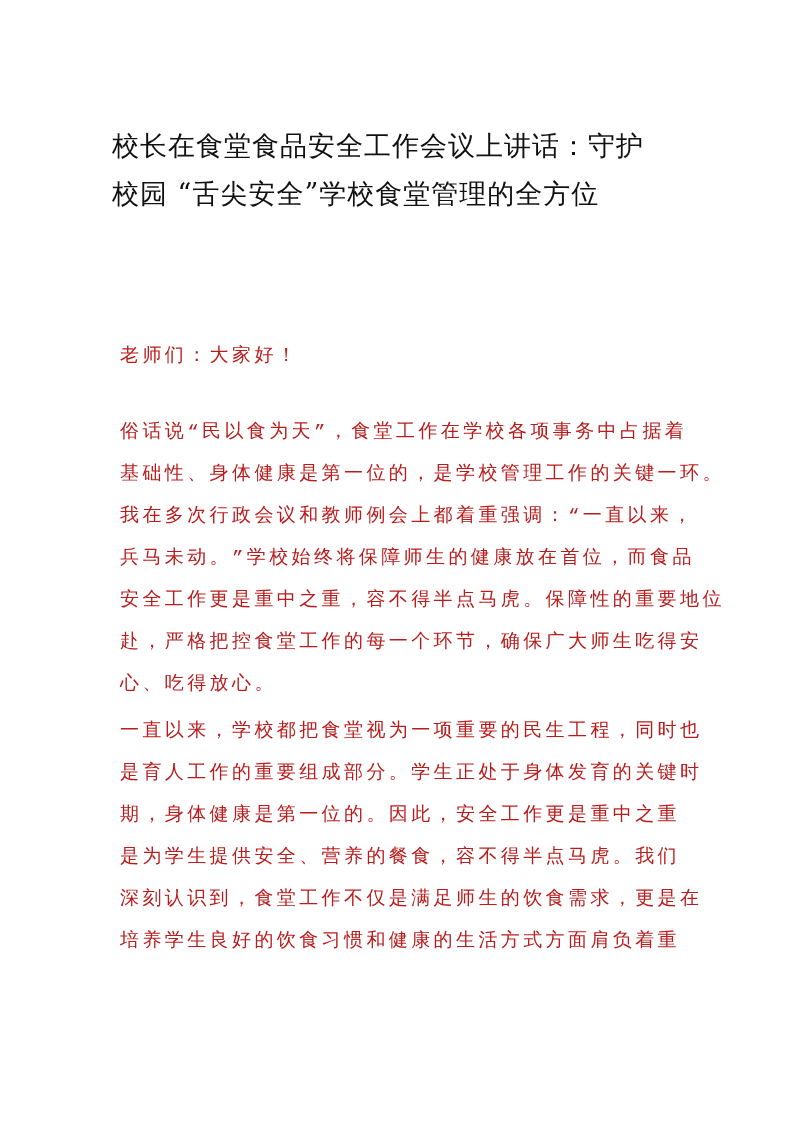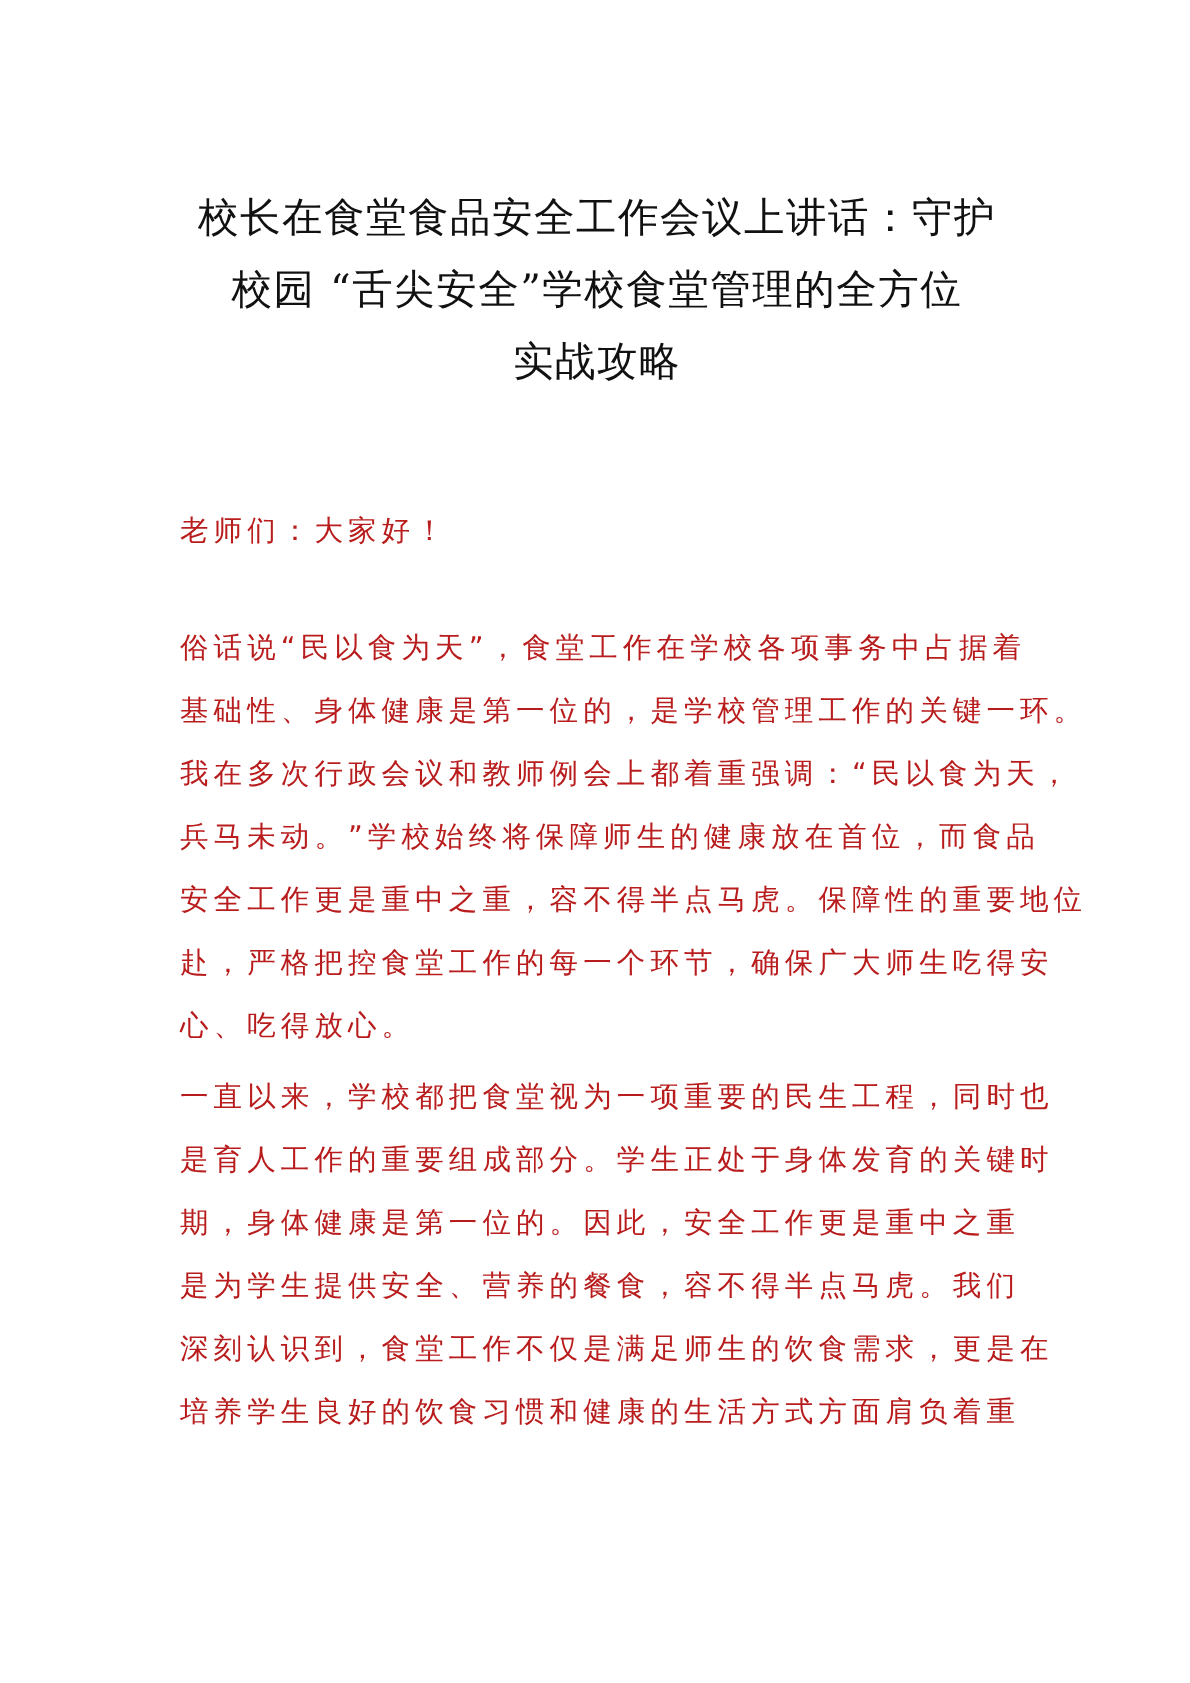--- a/index.html
+++ b/index.html
@@ -1,49 +1,48 @@
 <!DOCTYPE html>
 <html><head>
 <meta charset="utf-8">
 <style>
   html, body { margin: 0; padding: 0; background: #ffffff; }
   body { width: 793px; height: 1122px; overflow: hidden; position: relative;
          font-family: "DejaVu Serif", "Liberation Serif", serif; color: #111; }
   .page { position: absolute; left: 0; top: 0; width: 793px; height: 1122px; background: #fff; }
   .title { position: absolute; left: 112px; width: 572px; top: 122px;
-           font-size: 27px; line-height: 48px; text-align: center; letter-spacing: 1px;
+           font-size: 27px; line-height: 48px; text-align: left; letter-spacing: 1px;
            font-family: "DejaVu Serif", "Liberation Serif", serif; font-weight: normal; margin: 0; }
   .title span { display: block; white-space: nowrap; }
   .body { position: absolute; left: 120px; width: 556px; font-size: 19px; line-height: 42px;
           font-family: "DejaVu Sans", "Liberation Sans", sans-serif; letter-spacing: 3.4px; color: #b91c1c; }
   .body p { margin: 0; }
-  .body .ln { display: block; white-space: nowrap; }
+  .body .ln { display: block; white-space: nowrap; font-family: Liberation Mono, monospace; }
   .greet { top: 333px; }
   .p1 { top: 411px; }
   .p2 { top: 710px; }
 </style>
 </head>
 <body>
 
 <div class="page">
   <h1 class="title">
     <span>校长在食堂食品安全工作会议上讲话：守护</span>
     <span>校园 “舌尖安全”学校食堂管理的全方位</span>
-    <span>实战攻略</span>
   </h1>
 
   <div class="body greet">
     <p>老师们：大家好！</p>
   </div>
 
   <div class="body p1">
     <p>
       <span class="ln">俗话说“民以食为天”，食堂工作在学校各项事务中占据着</span>
       <span class="ln">基础性、身体健康是第一位的，是学校管理工作的关键一环。</span>
-      <span class="ln">我在多次行政会议和教师例会上都着重强调：“民以食为天，</span>
+      <span class="ln">我在多次行政会议和教师例会上都着重强调：“一直以来，</span>
       <span class="ln">兵马未动。”学校始终将保障师生的健康放在首位，而食品</span>
       <span class="ln">安全工作更是重中之重，容不得半点马虎。保障性的重要地位</span>
       <span class="ln">赴，严格把控食堂工作的每一个环节，确保广大师生吃得安</span>
       <span class="ln">心、吃得放心。</span>
     </p>
   </div>
 
   <div class="body p2">
     <p>
       <span class="ln">一直以来，学校都把食堂视为一项重要的民生工程，同时也</span>

